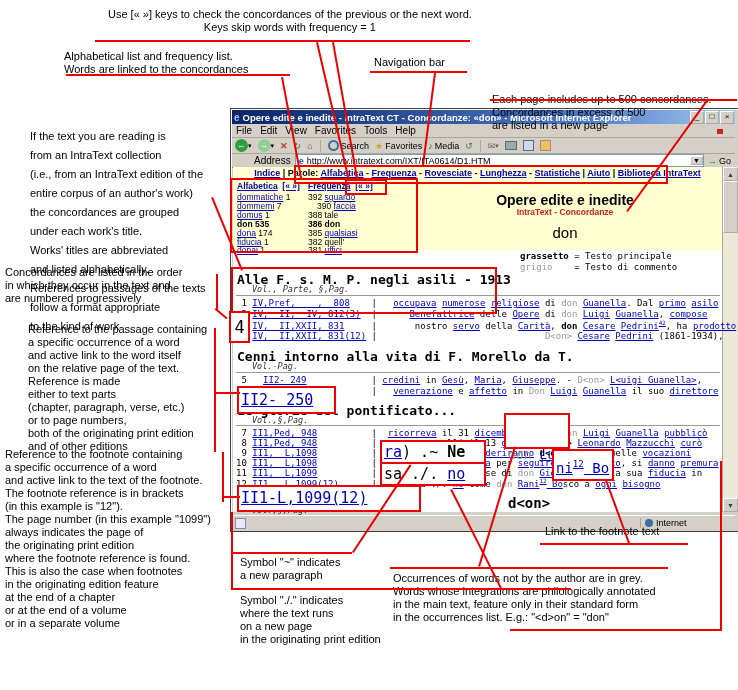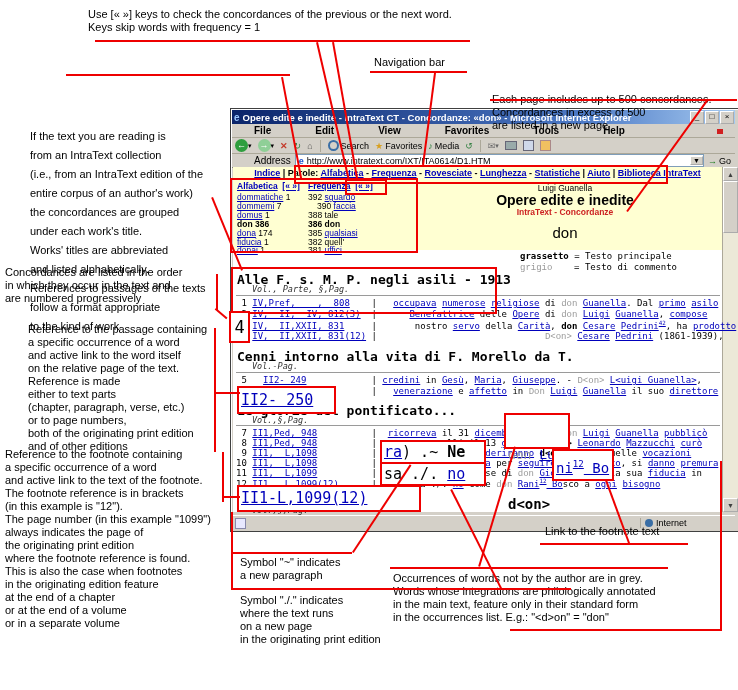--- a/index.html
+++ b/index.html
@@ -14,40 +14,40 @@
   
   .win{position:absolute;left:230px;top:108px;width:507px;height:422px;background:#d4d0c8;
        border:1px solid #404040;box-shadow:inset 1px 1px 0 #fff;}
   .titlebar{position:absolute;left:232px;top:110px;width:503px;height:14px;
             background:linear-gradient(90deg,#0a246a,#4d7ac6 70%,#a6caf0);display:flex;align-items:center;}
   .titlebar .ttl{color:#fff;font-size:9.5px;font-weight:bold;margin-left:3px;white-space:nowrap;overflow:hidden;flex:1;}
   .tbtn{width:12px;height:11px;background:#d4d0c8;border:1px outset #fff;font-size:8px;line-height:9px;
         text-align:center;margin-right:1px;color:#000;}
   .menubar{position:absolute;left:232px;top:124px;width:503px;height:13px;background:#d4d0c8;
            font-size:10px;display:flex;align-items:center;border-bottom:1px solid #aca899;}
-  .menubar span{margin:0 22px;font-weight:bold;}
+  .menubar span{margin:0 4px;}
   .brandflag{position:absolute;right:3px;top:0;width:14px;height:12px;}
   .toolbar{position:absolute;left:232px;top:138px;width:503px;height:15px;background:#d4d0c8;
            display:flex;align-items:center;font-size:9px;border-bottom:1px solid #aca899;}
   .tico{margin:0 3px;display:inline-flex;align-items:center;}
   .circ{width:13px;height:13px;border-radius:50%;color:#fff;font-size:9px;line-height:13px;text-align:center;display:inline-block;}
   .tsep{width:1px;height:12px;background:#aca899;margin:0 4px;}
   .addrbar{position:absolute;left:232px;top:154px;width:503px;height:13px;background:#d4d0c8;
            display:flex;align-items:center;font-size:10px;border-bottom:1px solid #808080;}
   .addrinput{background:#fff;border:1px solid #7f9db9;height:11px;flex:1;margin:0 4px;
              font-size:9px;display:flex;align-items:center;white-space:nowrap;overflow:hidden;}
   .gobtn{color:#000;font-size:9px;margin-right:4px;display:flex;align-items:center;}
   
   .yellow{position:absolute;left:233px;top:167px;width:489px;height:83px;background:#ffffd2;}
   .white{position:absolute;left:233px;top:250px;width:489px;height:262px;background:#fff;}
   .pnav{position:absolute;left:233px;top:168px;width:489px;text-align:center;font-size:9px;font-weight:bold;color:#000;white-space:pre;}
   .mono{font-family:"DejaVu Sans Mono",monospace;}
   .sg-p{color:#000;}
   .sg-l{color:#0000bb;text-decoration:underline;}
-  .sg-g{color:#999999;font-family:Liberation Mono, monospace;}
+  .sg-g{color:#999999;}
   .sg-b{color:#000;font-weight:bold;}
   sup.sg-sup{color:#0000bb;text-decoration:underline;font-size:0.65em;}
   .wl{position:absolute;font-size:8.5px;white-space:pre;z-index:5;}
   .wlhead{font-weight:bold;}
   .crow{position:absolute;font-size:9px;white-space:pre;z-index:5;}
   .sechead{position:absolute;font-size:13px;font-weight:bold;white-space:pre;z-index:5;}
   .secsub{position:absolute;font-size:8.5px;font-style:italic;color:#333;white-space:pre;z-index:5;}
   .chr{position:absolute;height:1px;background:#9a9a9a;z-index:4;}
   .scroll{position:absolute;left:722px;top:167px;width:15px;height:345px;background:#ece9d8;border-left:1px solid #aca899;}
   .sbtn{position:absolute;left:0;width:15px;height:14px;background:#d4d0c8;border:1px outset #fff;
@@ -55,22 +55,24 @@
   .sthumb{position:absolute;left:0;top:14px;width:15px;height:52px;background:#d4d0c8;border:1px outset #fff;box-sizing:border-box;}
   .statusbar{position:absolute;left:232px;top:515px;width:503px;height:14px;background:#d4d0c8;
              border-top:1px solid #fff;display:flex;align-items:center;font-size:9px;}
   .hdr{position:absolute;text-align:center;z-index:5;}
 </style>
 </head>
 <body>
 
 <div id="canvas">
 
-  <div class="ann" style="left:88px;top:8px;">Use [« »] keys to check the concordances of the previous or the next word.
+  <div class="ann" style="left:108px;top:8px;text-align:center;">Use [« »] keys to check the concordances of the previous or the next word.
 Keys skip words with frequency = 1</div>
+  <div class="ann" style="left:64px;top:50px;">Alphabetical list and frequency list.
+Words are linked to the concordances</div>
   <div class="ann" style="left:374px;top:56px;">Navigation bar</div>
   <div class="ann" style="left:492px;top:45px;margin-top:48px;">Each page includes up to 500 concordances.
 Concordances in excess of 500
 are listed in a new page</div>
   <div class="ann" style="left:30px;top:127px;line-height:19px;">If the text you are reading is
 from an IntraText collection
 (i.e., from an IntraText edition of the
 entire corpus of an author's work)
 the concordances are grouped
 under each work's title.
@@ -196,47 +198,46 @@
   <div class="yellow"></div>
   <div class="white"></div>
 
   <div class="pnav"><span class="sg-l">Indice</span><span class="sg-p"> | </span><span class="sg-p">Parole: </span><span class="sg-l">Alfabetica</span><span class="sg-p"> - </span><span class="sg-l">Frequenza</span><span class="sg-p"> - </span><span class="sg-l">Rovesciate</span><span class="sg-p"> - </span><span class="sg-l">Lunghezza</span><span class="sg-p"> - </span><span class="sg-l">Statistiche</span><span class="sg-p"> | </span><span class="sg-l">Aiuto</span><span class="sg-p"> | </span><span class="sg-l">Biblioteca IntraText</span></div>
 
   <div class="wl wlhead" style="left:237px;top:181px;color:#0000bb;"><span class="sg-l">Alfabetica</span>  <span class="sg-l">[« »]</span></div>
   <div class="wl wlhead" style="left:308px;top:181px;color:#0000bb;"><span class="sg-l">Frequenza</span>  <span class="sg-l">[« »]</span></div>
   <div class="wl" style="left:237px;top:192px;"><span class="sg-l">dommatiche</span><span class="sg-p"> 1</span></div>
   <div class="wl" style="left:237px;top:201px;"><span class="sg-l">dommemi</span><span class="sg-p"> 7</span></div>
   <div class="wl" style="left:237px;top:210px;"><span class="sg-l">domus</span><span class="sg-p"> 1</span></div>
-  <div class="wl" style="left:237px;top:219px;"><span class="sg-b">don 386</span></div>
+  <div class="wl" style="left:237px;top:219px;"><span class="sg-b">don 535</span></div>
   <div class="wl" style="left:237px;top:228px;"><span class="sg-l">dona</span><span class="sg-p"> 174</span></div>
   <div class="wl" style="left:237px;top:237px;"><span class="sg-l">fiducia</span><span class="sg-p"> 1</span></div>
   <div class="wl" style="left:237px;top:245px;"><span class="sg-l">donai</span><span class="sg-p"> 1</span></div>
   <div class="wl" style="left:308px;top:192px;"><span class="sg-p">392 </span><span class="sg-l">sguardo</span></div>
   <div class="wl" style="left:308px;top:201px;margin-left:9px;"><span class="sg-p">390 </span><span class="sg-l">faccia</span></div>
   <div class="wl" style="left:308px;top:210px;"><span class="sg-p">388 </span><span class="sg-p">tale</span></div>
   <div class="wl" style="left:308px;top:219px;"><span class="sg-b">386 don</span></div>
   <div class="wl" style="left:308px;top:228px;"><span class="sg-p">385 </span><span class="sg-l">qualsiasi</span></div>
   <div class="wl" style="left:308px;top:237px;"><span class="sg-p">382 </span><span class="sg-p">quell'</span></div>
   <div class="wl" style="left:308px;top:245px;"><span class="sg-p">381 </span><span class="sg-l">uffici</span></div>
 
-  <div class="hdr" style="left:420px;top:183px;width:290px;font-size:8.5px;">Luigi Guanella</div>
   <div class="hdr" style="left:420px;top:192px;width:290px;font-size:14px;font-weight:bold;">Opere edite e inedite</div>
   <div class="hdr" style="left:420px;top:207px;width:290px;font-size:8.5px;font-weight:bold;color:#cc2222;">IntraText - Concordanze</div>
   <div class="hdr" style="left:420px;top:224px;width:290px;font-size:15px;">don</div>
 
   <div class="crow mono" style="left:520px;top:251px;"><span class="sg-b">grassetto</span><span class="sg-p"> = Testo principale</span></div>
   <div class="crow mono" style="left:520px;top:262px;"><span class="sg-g">grigio</span><span class="sg-p">    = Testo di commento</span></div>
 
   <div class="sechead mono" style="left:237px;top:272px;">Alle F. s. M. P. negli asili - 1913</div>
   <div class="secsub mono" style="left:252px;top:284px;">Vol., Parte, §,Pag.</div>
   <div class="chr" style="left:236px;top:295px;width:484px;"></div>
   <div class="crow mono" style="left:236px;top:298px;"><span class="sg-p"> 1 </span><span class="sg-l">IV,Pref,    ,  808</span><span class="sg-p">    |   </span><span class="sg-l">occupava</span><span class="sg-p"> </span><span class="sg-l">numerose</span><span class="sg-p"> </span><span class="sg-l">religiose</span><span class="sg-p"> di </span><span class="sg-g">don </span><span class="sg-l">Guanella</span><span class="sg-p">. Dal </span><span class="sg-l">primo</span><span class="sg-p"> </span><span class="sg-l">asilo</span></div>
   <div class="crow mono" style="left:236px;top:309px;"><span class="sg-p"> 2 </span><span class="sg-l">IV,  II,  IV, 812(3)</span><span class="sg-p">  |      </span><span class="sg-l">Benefattrice</span><span class="sg-p"> delle </span><span class="sg-l">Opere</span><span class="sg-p"> di </span><span class="sg-g">don </span><span class="sg-l">Luigi</span><span class="sg-p"> </span><span class="sg-l">Guanella</span><span class="sg-p">, </span><span class="sg-l">compose</span></div>
   <div class="crow mono" style="left:236px;top:320px;"><span class="sg-p"> 3 </span><span class="sg-l">IV,  II,XXII, 831</span><span class="sg-p">     |       </span><span class="sg-p">nostro </span><span class="sg-l">servo</span><span class="sg-p"> della </span><span class="sg-l">Carità</span><span class="sg-p">, </span><span class="sg-b">don </span><span class="sg-l">Cesare</span><span class="sg-p"> </span><span class="sg-l">Pedrini</span><sup class="sg-sup">42</sup><span class="sg-p">, ha </span><span class="sg-l">prodotto</span></div>
-  <div class="crow mono" style="left:236px;top:331px;"><span class="sg-p"> 4 </span><span class="sg-l">IV,  II,XXII, 831(12)</span><span class="sg-p"> |                               </span><span class="sg-g">D&lt;on&gt; </span><span class="sg-l">Cesare</span><span class="sg-p"> </span><span class="sg-l">Pedrini</span><span class="sg-p"> (1861-1939),</span></div>
+  <div class="crow mono" style="left:236px;top:331px;"><span class="sg-p"> 4 </span><span class="sg-l">IV,  II,XXII, 831(12)</span><span class="sg-p"> |                               </span><span class="sg-g">D&lt;on&gt; </span><span class="sg-l">Cesare</span><span class="sg-p"> </span><span class="sg-l">Pedrini</span><span class="sg-p"> (1861-1934),</span></div>
 
   <div class="sechead mono" style="left:237px;top:349px;">Cenni intorno alla vita di F. Morello da T.</div>
   <div class="secsub mono" style="left:252px;top:361px;">Vol.-Pag.</div>
   <div class="chr" style="left:236px;top:372px;width:484px;"></div>
   <div class="crow mono" style="left:236px;top:375px;"><span class="sg-p"> 5   </span><span class="sg-l">II2- 249</span><span class="sg-p">            | </span><span class="sg-l">credini</span><span class="sg-p"> in </span><span class="sg-l">Gesù</span><span class="sg-p">, </span><span class="sg-l">Maria</span><span class="sg-p">, </span><span class="sg-l">Giuseppe</span><span class="sg-p">. - </span><span class="sg-g">D&lt;on&gt; </span><span class="sg-l">L&lt;uigi Guanella&gt;</span><span class="sg-p">,</span></div>
   <div class="crow mono" style="left:236px;top:386px;"><span class="sg-p"> 6   </span><span class="sg-l">II2- 250</span><span class="sg-p">            |   </span><span class="sg-l">venerazione</span><span class="sg-p"> e </span><span class="sg-l">affetto</span><span class="sg-p"> in </span><span class="sg-g">Don </span><span class="sg-l">Luigi</span><span class="sg-p"> </span><span class="sg-l">Guanella</span><span class="sg-p"> il suo </span><span class="sg-l">direttore</span></div>
 
   <div class="sechead mono" style="left:237px;top:403px;">Le glorie del pontificato...</div>
   <div class="secsub mono" style="left:252px;top:415px;">Vol.,§,Pag.</div>
   <div class="chr" style="left:236px;top:425px;width:484px;"></div>

